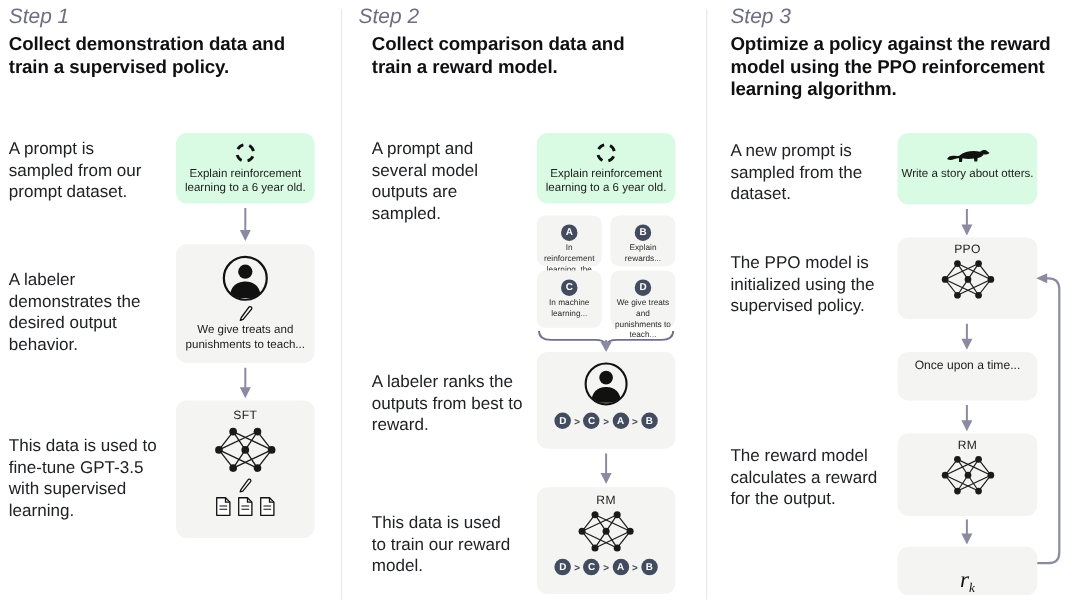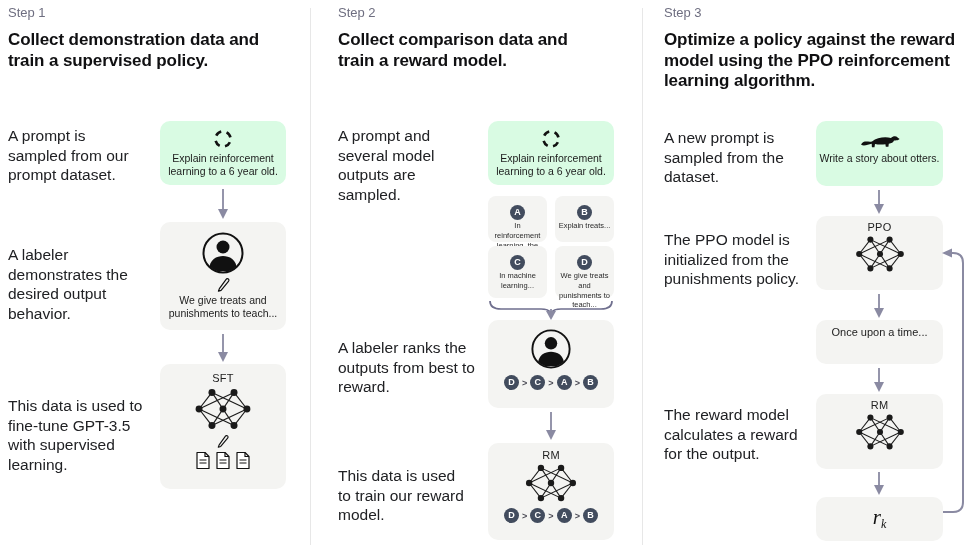--- a/index.html
+++ b/index.html
@@ -1,20 +1,20 @@
 <!DOCTYPE html>
 <html style="--green: #d9fbe3; --gray: #f4f4f2; --dark_badge: #424c5e; --arrow: #8a8aa2; --brace: #6f6f8e; --muted: #6e6e80; --heading: #101012; --text: #202124; --separator: #e7e7e7;"><head>
 <meta charset="utf-8">
 <style>
   html,body{margin:0;padding:0;background:#fff;}
   .canvas{position:relative;width:977px;height:553px;background:#ffffff;
           font-family:"Liberation Sans",sans-serif;overflow:hidden;}
   .abs{position:absolute;}
   .vline{position:absolute;top:8px;height:537px;width:1px;background:var(--separator,#e7e7e7);}
-  .step{font-size:13px;color:var(--muted,#6e6e80);}
+  .step{font-size:19px;color:var(--muted,#6e6e80);font-style:italic;}
   .heading{font-size:17px;font-weight:bold;color:var(--heading,#101012);line-height:1.22;letter-spacing:-0.1px;}
   .caption{font-size:15.5px;color:var(--text,#202124);line-height:1.26;}
   .gbox{background:var(--green,#d9fbe3);border-radius:10px;text-align:center;}
   .graybox{background:var(--gray,#f4f4f2);border-radius:10px;text-align:center;}
   .boxtext{font-size:10.5px;line-height:1.28;color:#1c1c1c;}
   .modellabel{font-size:11px;color:#222;letter-spacing:0.3px;}
   .smallbox{position:absolute;background:var(--gray,#f4f4f2);border-radius:8px;text-align:center;padding-top:5px;box-sizing:border-box;}
   .smalltext{font-size:7.5px;line-height:1.3;color:#2b2b2b;padding:1px 3px 0 3px;}
   .badge{display:inline-block;width:15px;height:15px;border-radius:50%;background:var(--dark_badge,#424c5e);
          color:#fff;font-size:9px;font-weight:bold;line-height:15px;text-align:center;}
@@ -122,39 +122,39 @@
       </svg>
       <svg width="16" height="19" viewBox="0 0 16 19">
         <path d="M2,1.5 H10 L14,5.5 V17.5 H2 Z" fill="#fff" stroke="#111" stroke-width="1.2" stroke-linejoin="round"></path>
         <path d="M10,1.5 V5.5 H14" fill="none" stroke="#111" stroke-width="1.2"></path>
         <line x1="4.5" y1="9" x2="11.5" y2="9" stroke="#111" stroke-width="1"></line>
         <line x1="4.5" y1="12" x2="11.5" y2="12" stroke="#111" stroke-width="1"></line>
       </svg>
     </div>
   </div>
 
-  <div class="abs step" style="left:338px;top:5px">Step 2</div>
+  <div class="abs step" style="left:326px;top:5px">Step 2</div>
   <div class="abs heading" style="left:338px;top:30px;width:268px">Collect comparison data and train a reward model.</div>
 
   <div class="abs caption" style="left:338px;top:126px;width:116px">A prompt and several model outputs are sampled.</div>
 
   <div class="abs gbox" style="left:488px;top:121px;width:126px;height:64px">
     <svg class="center" style="margin-top:7px" width="22" height="22" viewBox="0 0 22 22">
       <circle cx="11" cy="11" r="7.6" fill="none" stroke="#111" stroke-width="2.6" stroke-dasharray="6.5 5.5" transform="rotate(25 11 11)"></circle>
     </svg>
     <div class="boxtext" style="margin-top:2px">Explain reinforcement learning to a 6 year old.</div>
   </div>
 
   <div class="smallbox" style="left:488px;top:196px;width:59px;height:46px">
     <span class="badge">A</span>
     <div class="smalltext">In reinforcement learning, the agent is...</div>
   </div>
   <div class="smallbox" style="left:555px;top:196px;width:59px;height:46px">
     <span class="badge">B</span>
-    <div class="smalltext">Explain treats...</div>
+    <div class="smalltext">Explain rewards...</div>
   </div>
   <div class="smallbox" style="left:488px;top:246px;width:59px;height:52px">
     <span class="badge">C</span>
     <div class="smalltext">In machine learning...</div>
   </div>
   <div class="smallbox" style="left:555px;top:246px;width:59px;height:52px">
     <span class="badge">D</span>
     <div class="smalltext">We give treats and punishments to teach...</div>
   </div>
 
@@ -245,21 +245,21 @@
       <path d="M1,12.5 C4,7.5 8,10.5 12,9.5 C17,5.5 25,4.5 31,6 C33,3.8 36.2,3.9 37.6,5.4 L39.6,7 C38,8.6 36,8.4 34,8.4 C33.4,10.2 31.4,11.2 28.8,11.7 L28.4,14.8 L25.8,14.8 L25.4,12.2 C22,12.7 18,12.7 15,11.9 L14.5,15.3 L11.9,15.3 L11.7,11.7 C8,12.2 4,14.8 1,12.5 Z" fill="#111"></path>
     </svg>
     <div class="boxtext" style="margin-top:3px">Write a story about otters.</div>
   </div>
 
   <svg class="abs" style="left:872px;top:190px" width="14" height="24">
     <line x1="7" y1="0" x2="7" y2="15" stroke="#8a8aa2" stroke-width="1.8"></line>
     <path d="M2,14 L12,14 L7,24 Z" fill="#8a8aa2"></path>
   </svg>
 
-  <div class="abs caption" style="left:664px;top:230px;width:155px">The PPO model is initialized from the punishments policy.</div>
+  <div class="abs caption" style="left:664px;top:230px;width:155px">The PPO model is initialized using the supervised policy.</div>
 
   <div class="abs graybox" style="left:816px;top:216px;width:127px;height:74px">
     <div class="modellabel" style="margin-top:5px">PPO</div>
     <svg class="center" style="margin-top:1px" width="54" height="40" viewBox="0 0 64 50">
       <g stroke="#1a1a1a" stroke-width="1.3">
         <line x1="20" y1="7" x2="6" y2="25"></line>
           <line x1="20" y1="7" x2="32" y2="25"></line>
           <line x1="20" y1="7" x2="58" y2="25"></line>
         <line x1="44" y1="7" x2="6" y2="25"></line>
           <line x1="44" y1="7" x2="32" y2="25"></line>
@@ -329,21 +329,21 @@
     </svg>
   </div>
 
   <svg class="abs" style="left:872px;top:472px" width="14" height="23">
     <line x1="7" y1="0" x2="7" y2="14" stroke="#8a8aa2" stroke-width="1.8"></line>
     <path d="M2,13 L12,13 L7,23 Z" fill="#8a8aa2"></path>
   </svg>
 
 
   <div class="abs graybox" style="left:816px;top:497px;width:127px;height:44px">
-    <div style="margin-top:8px"><span class="rsym">r</span><span class="rsub">k</span></div>
+    <div style="margin-top:18px"><span class="rsym">r</span><span class="rsub">k</span></div>
   </div>
 
   <svg class="abs" style="left:938px;top:244px" width="36" height="276">
     <path d="M5,268 L15,268 Q25,268 25,258 L25,19 Q25,9 15,9 L13,9" fill="none" stroke="#8a8aa2" stroke-width="2"></path>
     <path d="M14,4.5 L14,13.5 L4,9 Z" fill="#8a8aa2"></path>
   </svg>
 
 </div>
 
 </body></html>

